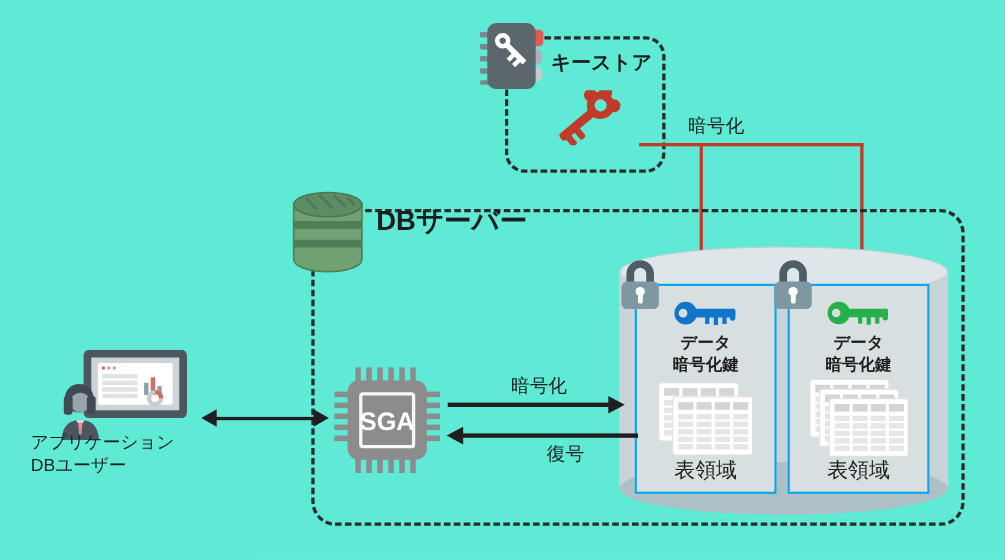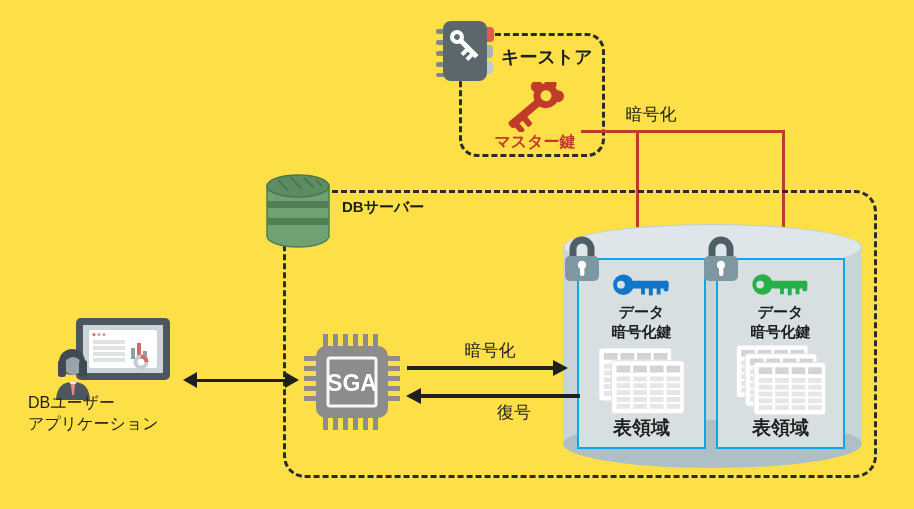--- a/index.html
+++ b/index.html
@@ -1,29 +1,29 @@
 <!DOCTYPE html>
 <html><head>
 <meta charset="utf-8">
 <style>
   html,body{margin:0;padding:0;background:#faf8f4;font-family:"Liberation Sans","DejaVu Sans",sans-serif;color:#1d1d1d;}
-  #canvas{position:relative;width:914px;height:509px;background:#fde047;overflow:hidden;}
+  #canvas{position:relative;width:914px;height:509px;background:#5eead4;overflow:hidden;}
   .abs{position:absolute;}
   .dashed-box{border:3px dashed #2b2b2b;border-radius:22px;box-sizing:border-box;}
   .lbl{white-space:nowrap;}
   .bold{font-weight:700;}
   .red-line{background:#c13b2b;}
   .blk-line{background:#1f1f1f;}
   .tri{width:0;height:0;}
   .tri-down{border-left:8px solid transparent;border-right:8px solid transparent;border-top:12px solid #c13b2b;}
   .tri-right{border-top:8px solid transparent;border-bottom:8px solid transparent;border-left:15px solid #1f1f1f;}
   .tri-left{border-top:8px solid transparent;border-bottom:8px solid transparent;border-right:15px solid #1f1f1f;}
   .tbox{background:#d7dfe1;border:2px solid #0ea5e9;box-sizing:border-box;display:flex;flex-direction:column;align-items:center;}
   .keylabel{font-weight:700;font-size:15px;line-height:1.3;text-align:center;margin-top:3px;}
-  .arealabel{font-weight:700;font-size:19px;margin-top:auto;margin-bottom:6px;}
+  .arealabel{font-weight:400;font-size:19px;margin-top:auto;margin-bottom:6px;}
   .ellipse{border-radius:50%;}
 </style>
 </head>
 <body>
 
 <div id="canvas">
 
   <svg width="0" height="0" style="position:absolute">
     <defs>
       <g id="sheet">
@@ -88,21 +88,20 @@
       <rect x="0" y="-4" width="40" height="8" rx="3"></rect>
       <rect x="3" y="2" width="6" height="11" rx="2"></rect>
       <rect x="13" y="2" width="6" height="11" rx="2"></rect>
       <circle cx="47" cy="0" r="9" fill="none" stroke="#c13b2b" stroke-width="7"></circle>
       <circle cx="46" cy="-13" r="6"></circle>
       <circle cx="58" cy="-6" r="6"></circle>
       <circle cx="56" cy="8" r="6"></circle>
     </g>
   </svg>
 
-  <div class="abs lbl bold" style="left:470px;top:132px;width:130px;text-align:center;font-size:16px;color:#c13b2b;">マスター鍵</div>
 
   <div class="abs lbl" style="left:606px;top:103px;width:90px;text-align:center;font-size:17px;">暗号化</div>
   <div class="abs red-line" style="left:581px;top:130px;width:204px;height:3px;"></div>
   <div class="abs red-line" style="left:636px;top:131px;width:3px;height:112px;"></div>
   <div class="abs tri tri-down" style="left:629px;top:242px;"></div>
   <div class="abs red-line" style="left:782px;top:131px;width:3px;height:112px;"></div>
   <div class="abs tri tri-down" style="left:775px;top:242px;"></div>
 
   <div class="abs dashed-box" style="left:283px;top:190px;width:594px;height:288px;"></div>
 
@@ -112,21 +111,21 @@
     <rect x="5" y="48" width="62" height="7" fill="#517e57"></rect>
     <ellipse cx="36" cy="16" rx="31" ry="11" fill="#5d8c62" stroke="#4b7651" stroke-width="1.5"></ellipse>
     <g stroke="#4b7651" stroke-width="2">
       <line x1="16" y1="10" x2="26" y2="20"></line>
         <line x1="28" y1="7" x2="40" y2="19"></line>
         <line x1="42" y1="8" x2="52" y2="18"></line>
         <line x1="54" y1="10" x2="60" y2="16"></line>
     </g>
   </svg>
 
-  <div class="abs lbl bold" style="left:342px;top:198px;font-size:15px;">DBサーバー</div>
+  <div class="abs lbl bold" style="left:342px;top:184px;font-size:25px;">DBサーバー</div>
 
   <div class="abs" style="left:563px;top:247px;width:299px;height:197px;background:#c9d4d8;"></div>
   <div class="abs ellipse" style="left:563px;top:420px;width:299px;height:48px;background:#adc0c6;"></div>
   <div class="abs ellipse" style="left:563px;top:224px;width:299px;height:46px;background:#dee6e9;border:1px solid #c0cdd2;box-sizing:border-box;"></div>
 
   <div class="abs tbox" style="left:577px;top:258px;width:129px;height:191px;">
     <svg style="margin-top:10px;" width="62" height="30" viewBox="0 0 62 30">
       <circle cx="12" cy="15" r="10.5" fill="#1176c9"></circle>
       <circle cx="9.5" cy="15" r="4" fill="#d7dfe1"></circle>
       <rect x="21" y="11" width="37" height="8" rx="2" fill="#1176c9"></rect>
@@ -245,17 +244,17 @@
     <circle cx="20" cy="44" r="13" fill="#3f4a52"></circle>
     <circle cx="21" cy="48" r="9" fill="#97a4aa"></circle>
     <rect x="6" y="42" width="8" height="17" rx="3" fill="#3f4a52"></rect>
     <rect x="27" y="42" width="8" height="17" rx="3" fill="#3f4a52"></rect>
     <path d="M4,82 q1,-18 16,-18 h2 q15,0 16,18 z" fill="#4c565e"></path>
     <path d="M17,64 l4,5 l4,-5 z" fill="#e9edee"></path>
     <path d="M19,66 h4 l-1,11 h-2 z" fill="#e78b8b"></path>
   </svg>
 
   <div class="abs" style="left:28px;top:392px;font-size:16px;line-height:21px;">
+    <div>アプリケーション</div>
     <div>DBユーザー</div>
-    <div>アプリケーション</div>
   </div>
 
 </div>
 
 </body></html>

